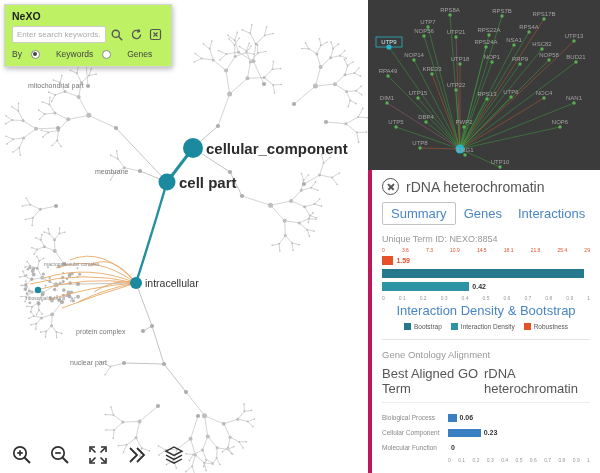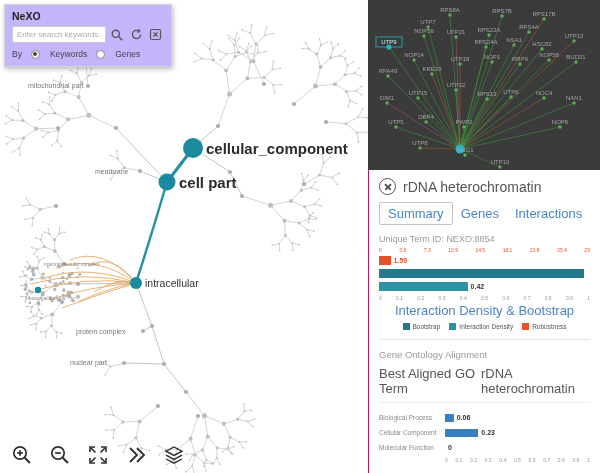--- a/index.html
+++ b/index.html
@@ -9,42 +9,42 @@
 
   
   .left{flex:0 0 368px;width:368px;height:473px;position:relative;background:#fff;overflow:hidden}
   #tree-svg{position:absolute;left:0;top:0}
   .t-xl{font-size:15px;font-weight:bold;fill:#2b2b2b}
   .t-md{font-size:10.5px;fill:#333}
   .t-sm{font-size:7px;fill:#777}
   .t-xs{font-size:5px;fill:#888}
   .nmain{fill:#1b8a9e}
 
-  .search-card{position:absolute;top:4px;left:4px;width:168px;background:#c4b5fd;border:1px solid #d5d5d5;box-shadow:1px 2px 5px rgba(0,0,0,.28);padding:5px 7px 7px;z-index:3}
+  .search-card{position:absolute;top:4px;left:4px;width:168px;background:#bef264;border:1px solid #d5d5d5;box-shadow:1px 2px 5px rgba(0,0,0,.28);padding:5px 7px 7px;z-index:3}
   .sc-title{font-size:10.5px;font-weight:bold;color:#222}
   .sc-row{display:flex;align-items:center;margin-top:4px;gap:3px}
   .sc-input{width:94px;height:17px;border:1px solid #ccc;font-size:8px;padding:0 4px;color:#333;border-radius:2px;outline:none;font-family:inherit}
   .sc-input::placeholder{color:#aaa}
   .sc-icon{width:16px;height:16px;display:inline-flex;align-items:center;justify-content:center;cursor:pointer}
   .sc-opts{display:flex;align-items:center;margin-top:6px;font-size:8.5px;color:#444;gap:9px}
-  .sc-radio{display:inline-flex;align-items:center;gap:10px;cursor:pointer}
+  .sc-radio{display:inline-flex;align-items:center;gap:16px;cursor:pointer}
   .rdot{width:9px;height:9px;border:1px solid #888;border-radius:50%;display:inline-block;position:relative;background:#fff}
   .rdot.checked:after{content:"";position:absolute;left:1.5px;right:1.5px;top:1.5px;bottom:1.5px;background:#444;border-radius:50%}
 
   .zoom-bar{position:absolute;left:10px;bottom:6px;display:flex;gap:14px;align-items:center;z-index:3}
   .zbtn{width:24px;height:24px;display:flex;align-items:center;justify-content:center;cursor:pointer}
 
   
   .right{flex:0 0 232px;width:232px;display:flex;flex-direction:column}
   .net-panel{height:170px;background:#3b3b3b;position:relative;overflow:hidden}
   #net-svg{position:absolute;left:0;top:0}
   .net-label{font-size:6px;fill:#a2a2a2;text-anchor:middle}
   .net-label.hl{fill:#cdeef4}
 
-  .details{flex:1;background:#fff;padding:8px 10px 0;overflow:hidden;border-left:1px solid #be185d}
+  .details{flex:1;background:#fff;padding:8px 10px 0;overflow:hidden;border-left:4px solid #be185d}
   .dt-header{display:flex;align-items:center;gap:7px}
   .close-btn{width:17px;height:17px;border:1.5px solid #555;border-radius:50%;position:relative;flex:0 0 17px;cursor:pointer}
   .close-btn:before,.close-btn:after{content:"";position:absolute;left:3.5px;right:3.5px;top:46%;height:1.5px;background:#555}
   .close-btn:before{transform:rotate(45deg)}
   .close-btn:after{transform:rotate(-45deg)}
   .dt-title{font-size:14px;color:#555}
   .dt-tabs{display:flex;align-items:center;margin-top:7px;font-size:13px;color:#4a86c5}
   .tab{padding:3px 8px;cursor:pointer}
   .tab.active{border:1px solid #c3c3c3;border-radius:2px}
   .dt-termid{margin-top:9px;font-size:9px;color:#999}

